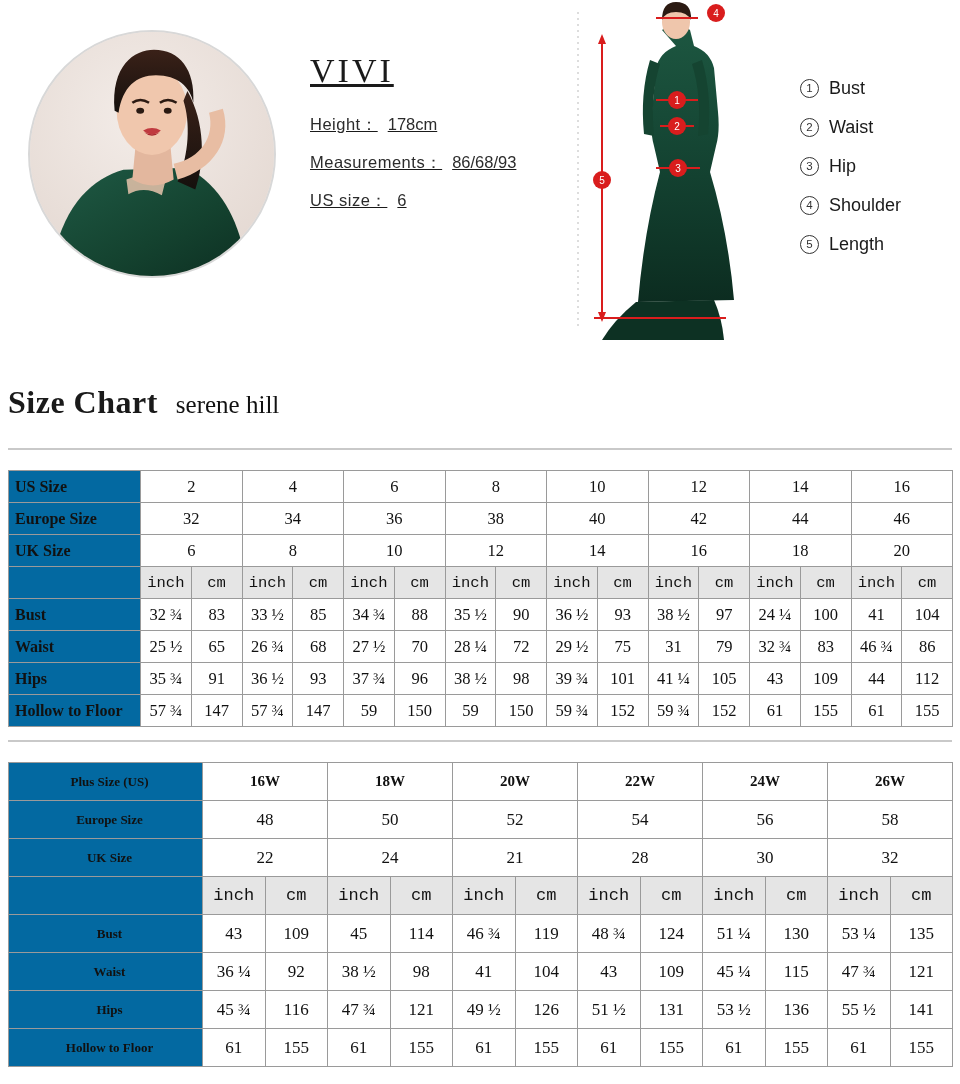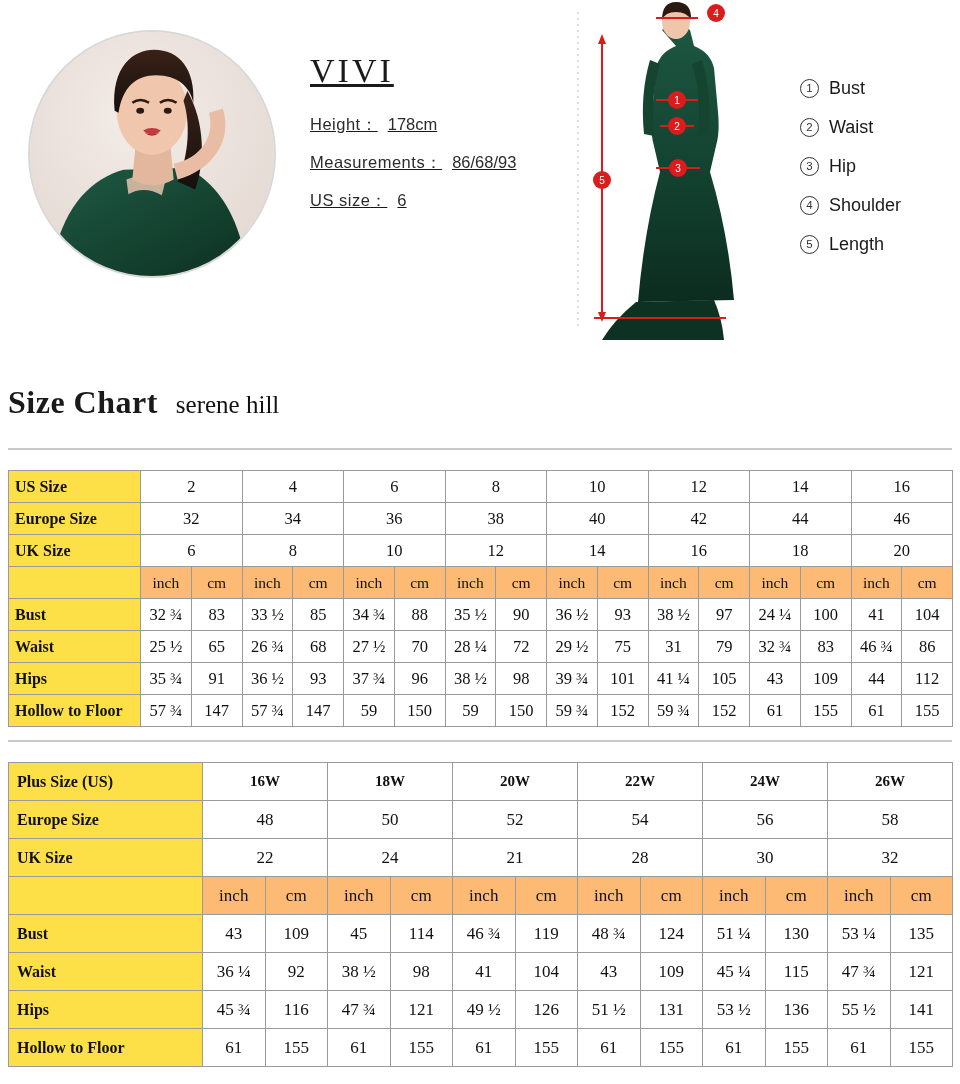--- a/index.html
+++ b/index.html
@@ -94,35 +94,35 @@
     border: 1px solid #9a9a9a;
     text-align: center;
     font-weight: 400;
     color: #111;
     padding: 0;
     height: 32px;
     font-size: 16.5px;
     white-space: nowrap;
   }
   .tbl .rowhead {
-    background: #fde047;
+    background: #0369a1;
     text-align: left;
     padding-left: 6px;
     font-weight: 700;
     font-size: 16px;
   }
-  .tbl .unitcell { background: #fdba74; }
+  .tbl .unitcell { background: #e5e5e5; font-family: Liberation Mono, monospace; }
   .tbl .unitlabel { font-size: 15.5px; }
 
   
   #table1 { left: 8px; top: 470px; width: 944px; }
   #table1 td.rowhead { width: 132px; }
   #table2 { left: 8px; top: 762px; width: 944px; }
   #table2 td, #table2 th { height: 38px; font-size: 17px; }
-  #table2 .rowhead { font-size: 16px; padding-left: 8px; }
+  #table2 .rowhead { font-size: 13px; padding-left: 8px; text-align: center; }
   #table2 .bigsize { font-size: 15px; font-weight: 700; }
 </style>
 </head>
 <body>
 
 <div class="page">
 
   <div class="top">
 
     <div class="model-photo">

